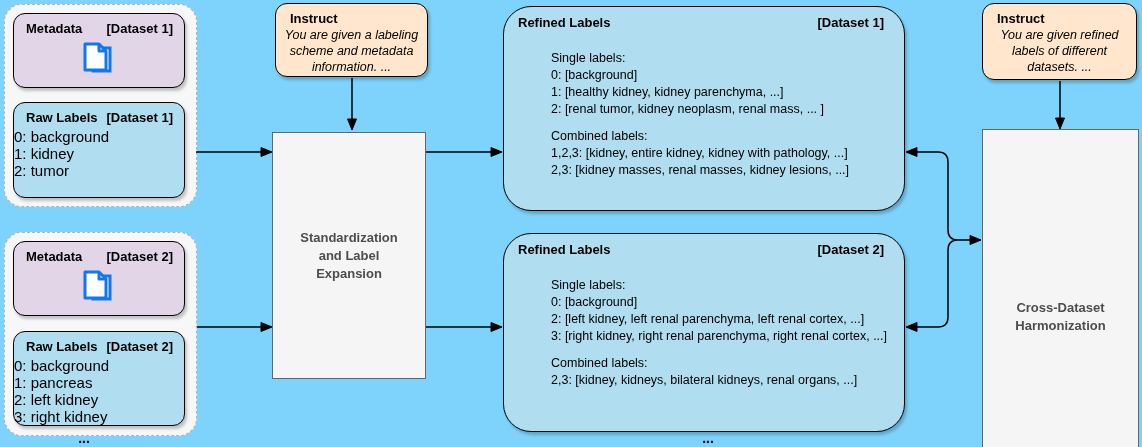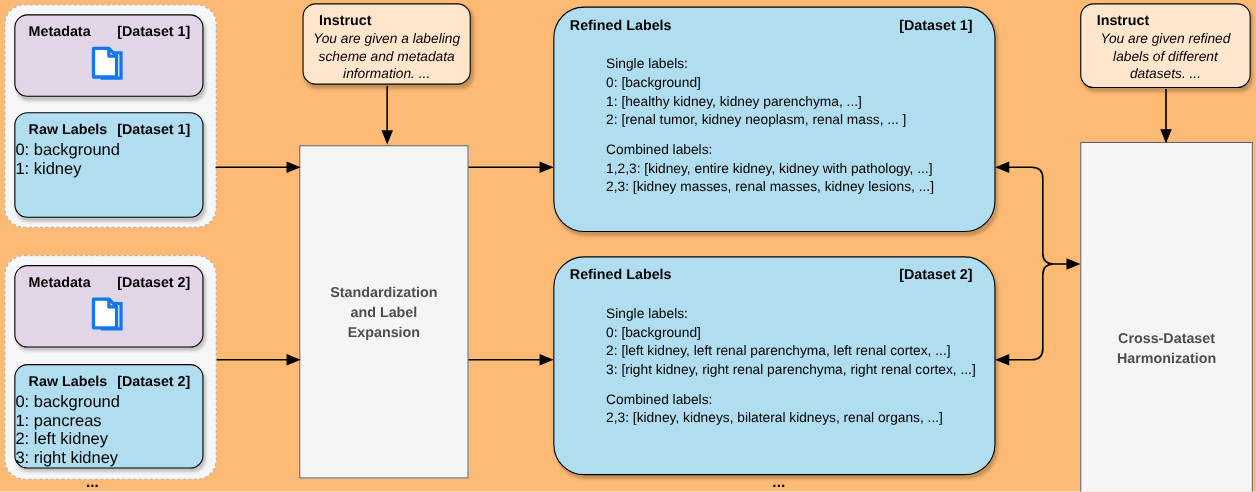--- a/index.html
+++ b/index.html
@@ -1,17 +1,17 @@
 <!DOCTYPE html>
 <html><head>
 <meta charset="utf-8">
 <style>
   html,body{margin:0;padding:0;background:#ffffff;}
   body{font-family:"Liberation Sans","DejaVu Sans",sans-serif;color:#000;}
-  #canvas{position:relative;width:1142px;height:447px;background:#fdba74;overflow:hidden;}
+  #canvas{position:relative;width:1142px;height:447px;background:#7dd3fc;overflow:hidden;}
 
   .group{position:absolute;background:#f7f7f7;border:1px dashed #b3b3b3;border-radius:18px;}
 
   .node{position:absolute;border:1.5px solid #000;border-radius:12px;
         box-shadow:2px 3px 3px rgba(0,0,0,0.22);box-sizing:border-box;}
   .metadata-box{background:#e1d5e7;}
   .rawlabels-box{background:#b1ddf0;}
   .instruct-box{background:#ffe6cc;}
   .refined-box{background:#b1ddf0;border-radius:28px;}
 
@@ -60,20 +60,21 @@
   </div>
 
   <div class="node rawlabels-box" style="left:13px;top:102px;width:172px;height:96px;">
     <div class="titlerow">
       <span>Raw Labels</span>
       <span>[Dataset 1]</span>
     </div>
     <div class="labellist">
       <div>0: background</div>
       <div>1: kidney</div>
+      <div>2: tumor</div>
     </div>
   </div>
 
   <div class="group" style="left:4px;top:232px;width:191px;height:202px;"></div>
 
   <div class="node metadata-box" style="left:13px;top:241px;width:172px;height:75px;">
     <div class="titlerow">
       <span>Metadata</span>
       <span>[Dataset 2]</span>
     </div>
@@ -101,21 +102,21 @@
     </div>
   </div>
 
   <div class="ellipsis" style="left:64px;top:430px;">...</div>
 
   <div class="node instruct-box" style="left:275px;top:3px;width:153px;height:74px;">
     <div class="instruct-title">Instruct</div>
     <div class="instruct-body">You are given a labeling scheme and metadata information. ...</div>
   </div>
 
-  <div class="process-box" style="left:272px;top:132px;width:154px;height:303px;">
+  <div class="process-box" style="left:272px;top:132px;width:154px;height:247px;">
     <span style="padding:0 14px;">Standardization and Label Expansion</span>
   </div>
 
   <div class="node refined-box" style="left:503px;top:6px;width:402px;height:205px;">
     <div class="titlerow">
       <span>Refined Labels</span>
       <span>[Dataset 1]</span>
     </div>
     <div class="refined-body">
       <div>Single labels:</div>

